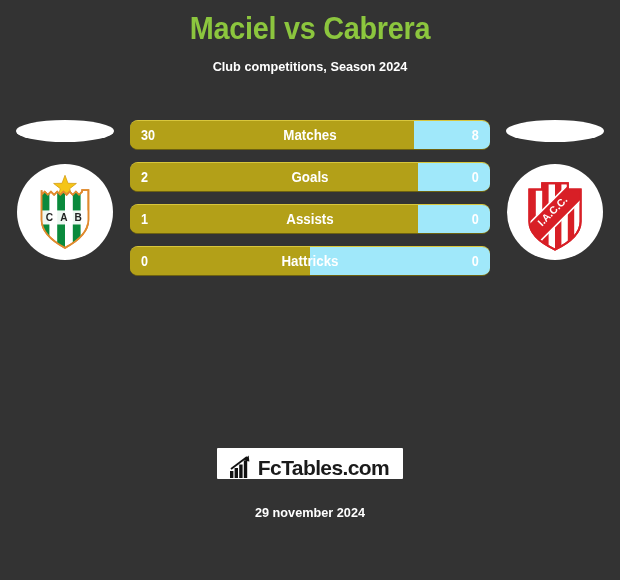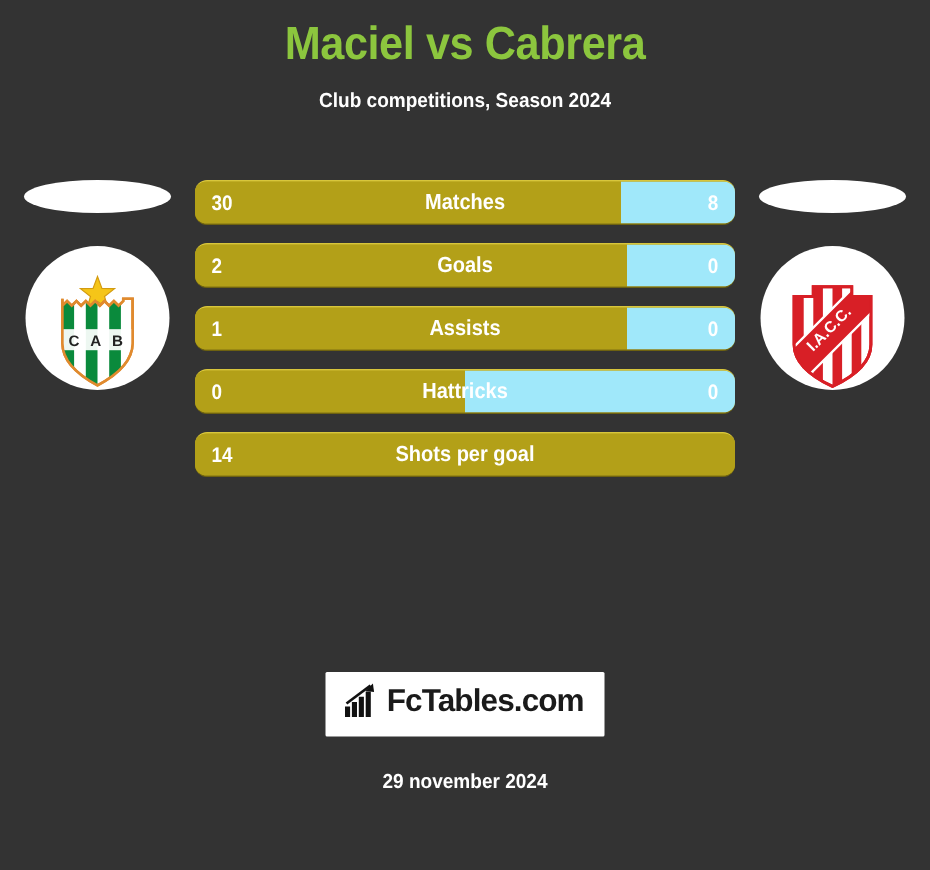--- a/index.html
+++ b/index.html
@@ -59,21 +59,21 @@
     background: #ffffff;
     border-radius: 50%;
     margin-bottom: 22px;
   }
   .logo-wrap {
     width: 96px;
     height: 96px;
     border-radius: 50%;
     background: #ffffff;
     display: flex;
-    align-items: flex-end;
+    align-items: center;
     justify-content: center;
     text-decoration: underline;
   }
 
   
   .stats-col {
     width: 360px;
     display: flex;
     flex-direction: column;
     gap: 12px;
@@ -135,21 +135,21 @@
   .footer {
     position: absolute;
     top: 448px;
     left: 0;
     width: 620px;
     text-align: center;
   }
   .fctables-badge {
     display: inline-block;
     background: #ffffff;
-    padding: 7px 14px 12px 12px;
+    padding: 7px 14px 0 12px;
     border-radius: 1px;
   }
   .fct-inner {
     display: flex;
     align-items: center;
     gap: 5px;
   }
   .fct-text {
     color: #1a1a1a;
     font-size: 21px;
@@ -228,25 +228,20 @@
 
     <div class="stat-row">
       <div class="fill-left" style="width:50%"></div>
       <div class="fill-right" style="width:50%"></div>
       <span class="val left">0</span>
       <span class="label">Hattricks</span>
       <span class="val right">0</span>
     </div>
 
 
-    <div class="stat-row single">
-      <div class="fill-left"></div>
-      <span class="val left">14</span>
-      <span class="label">Shots per goal</span>
-    </div>
 
 
   </div>
 
   <div class="side-col">
     <div class="ellipse"></div>
     <div class="logo-wrap">
       <svg width="80" height="80" viewBox="0 0 100 100">
         <defs>
           <clipPath id="iaccClip">

